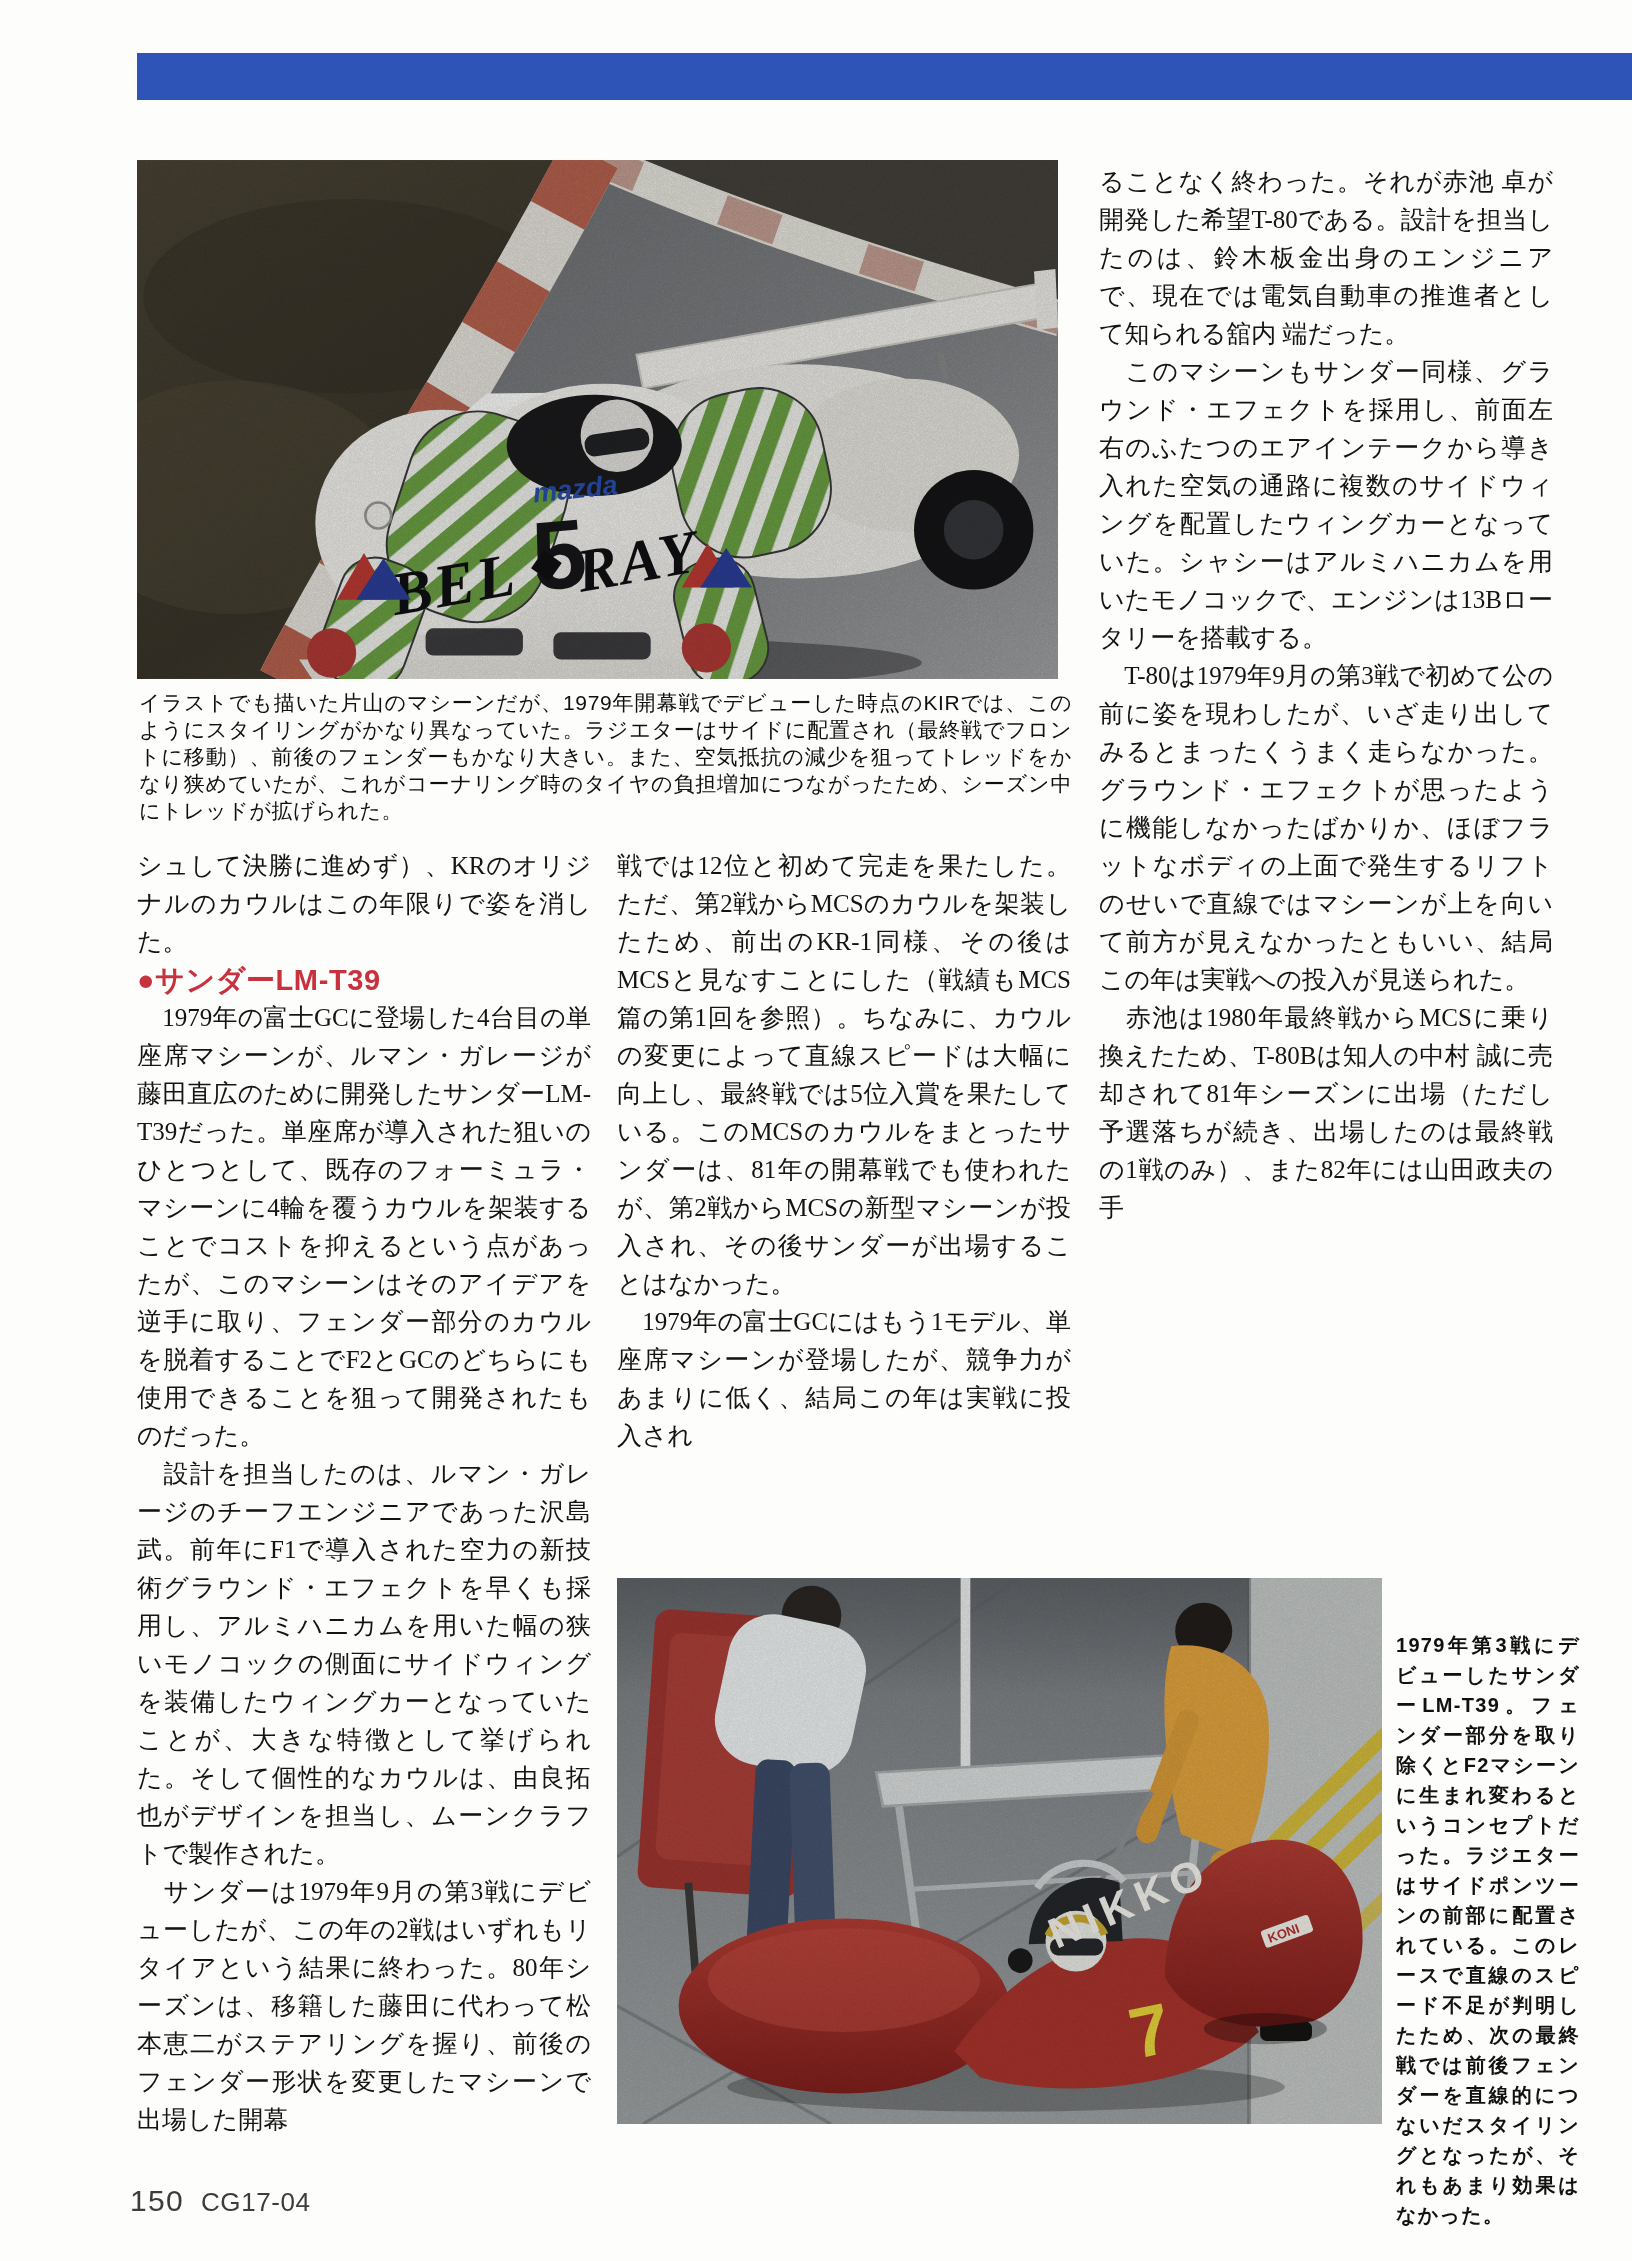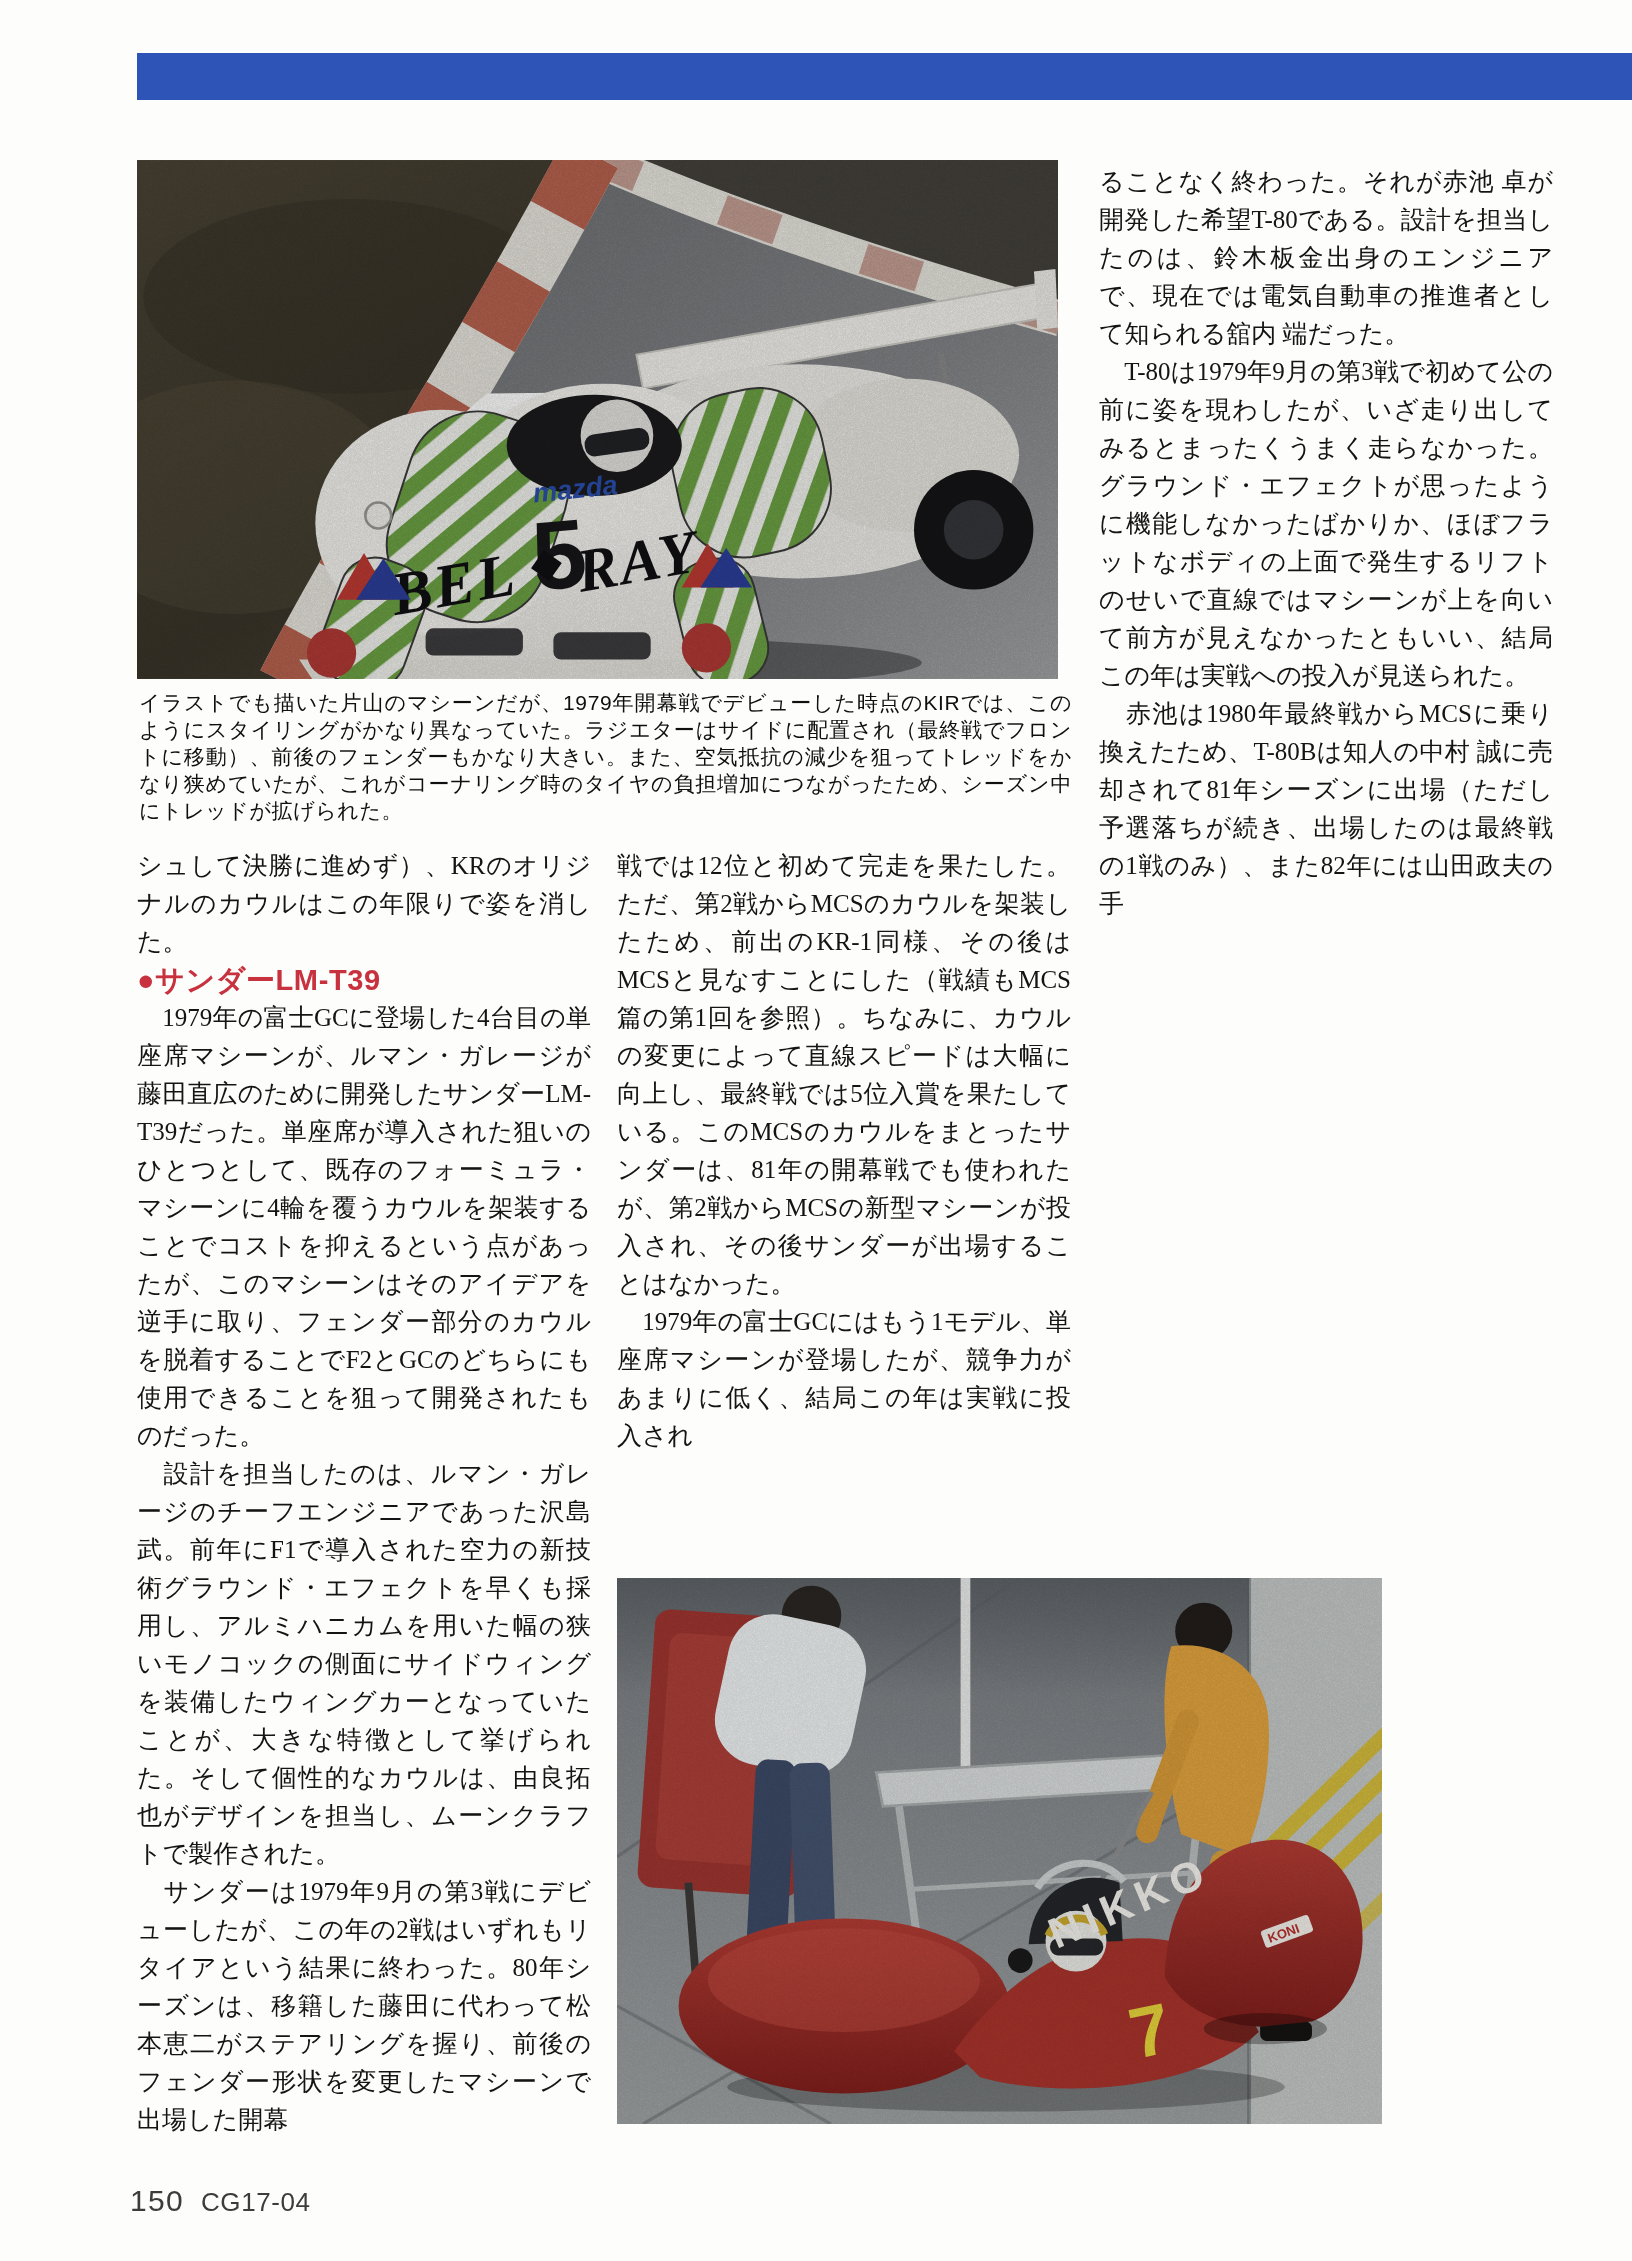--- a/index.html
+++ b/index.html
@@ -165,20 +165,21 @@
     <p>　サンダーは1979年9月の第3戦にデビューしたが、この年の2戦はいずれもリタイアという結果に終わった。80年シーズンは、移籍した藤田に代わって松本恵二がステアリングを握り、前後のフェンダー形状を変更したマシーンで出場した開幕</p>
   </div>
 
   <div class="col" id="col-mid">
     <p>戦では12位と初めて完走を果たした。ただ、第2戦からMCSのカウルを架装したため、前出のKR-1同様、その後はMCSと見なすことにした（戦績もMCS篇の第1回を参照）。ちなみに、カウルの変更によって直線スピードは大幅に向上し、最終戦では5位入賞を果たしている。このMCSのカウルをまとったサンダーは、81年の開幕戦でも使われたが、第2戦からMCSの新型マシーンが投入され、その後サンダーが出場することはなかった。</p>
     <p>　1979年の富士GCにはもう1モデル、単座席マシーンが登場したが、競争力があまりに低く、結局この年は実戦に投入され</p>
   </div>
 
   <div class="col" id="col-right">
     <p>ることなく終わった。それが赤池 卓が開発した希望T-80である。設計を担当したのは、鈴木板金出身のエンジニアで、現在では電気自動車の推進者として知られる舘内 端だった。</p>
+    <p>　このマシーンもサンダー同様、グラウンド・エフェクトを採用し、前面左右のふたつのエアインテークから導き入れた空気の通路に複数のサイドウィングを配置したウィングカーとなっていた。シャシーはアルミハニカムを用いたモノコックで、エンジンは13Bロータリーを搭載する。</p>
     <p>　T-80は1979年9月の第3戦で初めて公の前に姿を現わしたが、いざ走り出してみるとまったくうまく走らなかった。グラウンド・エフェクトが思ったように機能しなかったばかりか、ほぼフラットなボディの上面で発生するリフトのせいで直線ではマシーンが上を向いて前方が見えなかったともいい、結局この年は実戦への投入が見送られた。</p>
     <p>　赤池は1980年最終戦からMCSに乗り換えたため、T-80Bは知人の中村 誠に売却されて81年シーズンに出場（ただし予選落ちが続き、出場したのは最終戦の1戦のみ）、また82年には山田政夫の手</p>
   </div>
 
   <div class="photo" id="photo-bottom">
     <svg width="765" height="546" viewBox="0 0 1180 842">
       <defs>
         <linearGradient id="concG" x1="0" y1="0" x2="0" y2="1">
           <stop offset="0" stop-color="#75797d"></stop>
             <stop offset="0.5" stop-color="#8a8e91"></stop>
@@ -269,20 +270,21 @@
         <g transform="translate(992,545) rotate(-20)">
           <rect x="0" y="0" width="78" height="28" rx="5" fill="#f2efe9"></rect>
           <text x="8" y="22" font-family="Liberation Sans,sans-serif" font-size="20" font-weight="bold" fill="#b3302c">KONI</text>
         </g>
       </g>
 
       <rect width="1180" height="842" filter="url(#grain)" opacity="0.15"></rect>
     </svg>
   </div>
 
+  <div class="caption-bottom">1979年第3戦にデビューしたサンダーLM-T39。フェンダー部分を取り除くとF2マシーンに生まれ変わるというコンセプトだった。ラジエターはサイドポンツーンの前部に配置されている。このレースで直線のスピード不足が判明したため、次の最終戦では前後フェンダーを直線的につないだスタイリングとなったが、それもあまり効果はなかった。</div>
 
   <div class="page-footer">
     <span class="pnum">150</span>
     <span class="icode">CG17-04</span>
   </div>
 
 </div>
 
 
 </body></html>

